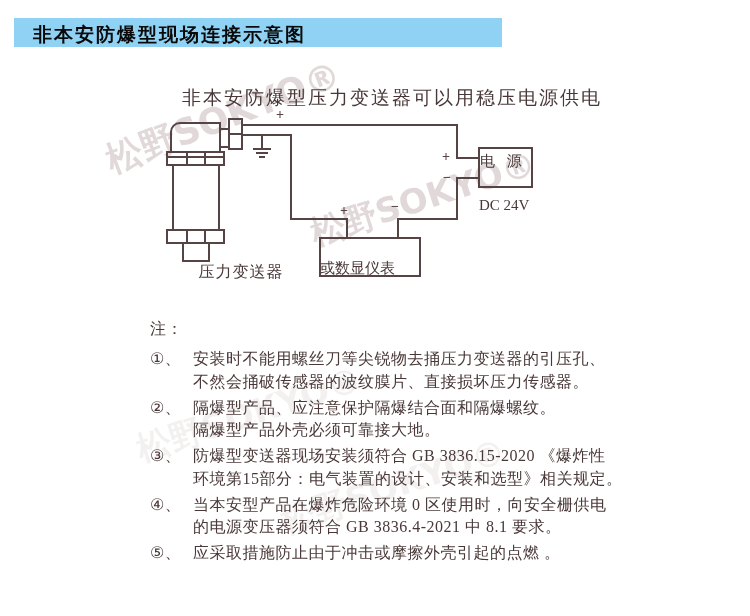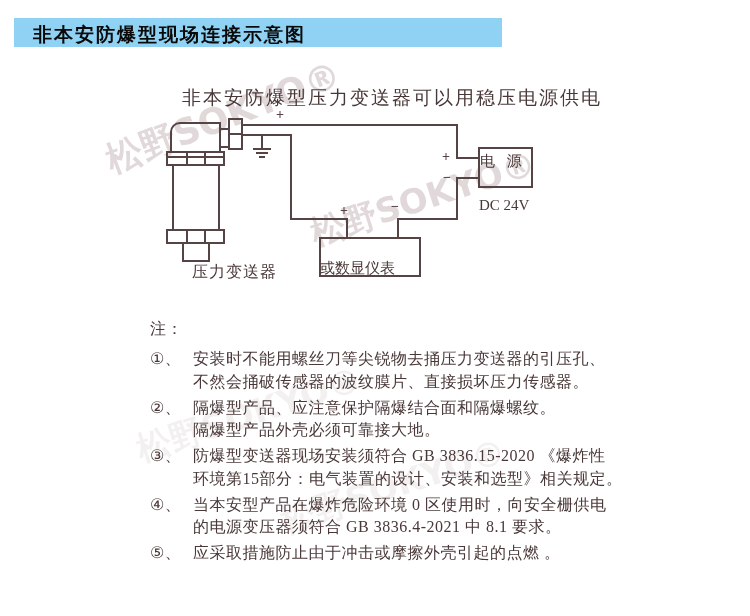--- a/index.html
+++ b/index.html
@@ -28,21 +28,21 @@
   .t-collar{left:219px;top:128px;width:11px;height:20px;}
   .t-plug{left:228px;top:118px;width:15px;height:32px;}
   .t-plug-mid{left:230px;top:133px;width:11px;height:2px;}
   .t-nut1{left:166px;top:151px;width:59px;height:15px;}
   .t-nut1-h{left:168px;top:156px;width:55px;height:2px;}
   .t-body{left:172px;top:164px;width:48px;height:67px;}
   .t-nut2{left:166px;top:229px;width:59px;height:15px;}
   .t-stub{left:182px;top:242px;width:28px;height:20px;}
   .nut-v{width:2px;height:11px;top:153px;}
   .nut2-v{width:2px;height:11px;top:231px;}
-  .t-label{left:152px;top:262px;width:98px;text-align:left;font-size:16px;color:#4a3838;letter-spacing:1px;}
+  .t-label{left:152px;top:262px;width:98px;text-align:center;font-size:16px;color:#4a3838;letter-spacing:1px;}
   
   .psu-box{left:478px;top:147px;width:55px;height:41px;}
   .psu-l1{left:480px;top:152px;width:51px;font-size:15px;letter-spacing:0;word-spacing:8px;}
   .psu-l2{left:479px;top:169px;width:53px;font-size:15px;margin-top:28px;}
   .daq-box{left:319px;top:237px;width:102px;height:40px;}
   .daq-l1{left:320px;top:241px;width:100px;font-size:15px;}
   .daq-l2{left:320px;top:259px;width:100px;font-size:15px;}
   
   .notes{position:absolute;left:150px;top:320px;width:478px;color:#4a3838;font-size:16px;
          letter-spacing:.5px;z-index:2;}

